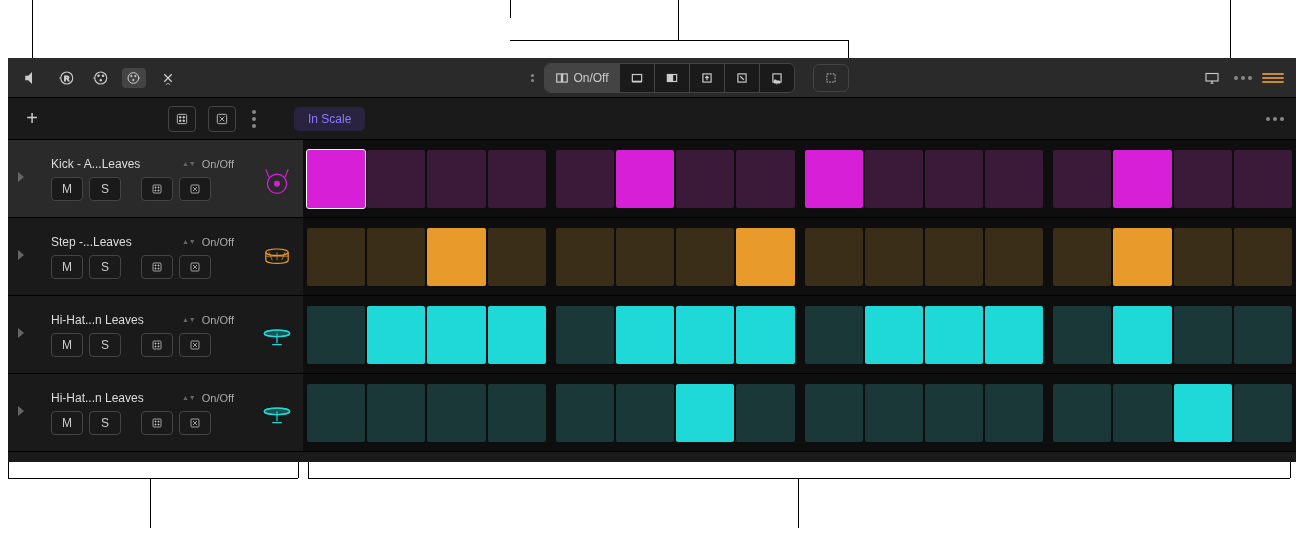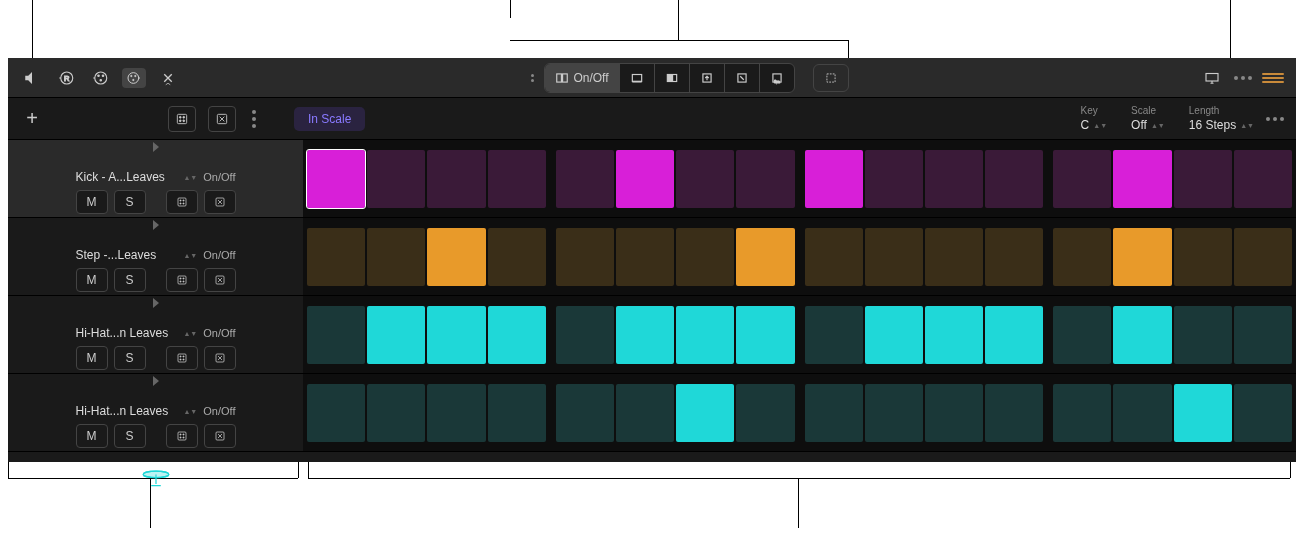--- a/index.html
+++ b/index.html
@@ -23,21 +23,21 @@
 .dots-v { display:flex; flex-direction:column; gap:3px; cursor:pointer; padding:4px; }
 .dots-v span { width:4px; height:4px; background:#888; border-radius:50%; }
 .pill { background:#2a2340; color:#8a7aff; padding:5px 14px; border-radius:5px; font-size:12px; cursor:pointer; }
 .param { display:flex; flex-direction:column; gap:2px; }
 .param-label { font-size:10px; color:#888; }
 .param-value { font-size:12px; color:#ddd; display:flex; align-items:center; gap:4px; cursor:pointer; }
 .dots-h { display:flex; gap:3px; cursor:pointer; }
 .dots-h span { width:4px; height:4px; background:#888; border-radius:50%; }
 .tracks { display:flex; flex-direction:column; }
 .track { display:flex; height:78px; border-bottom:1px solid #000; }
-.track-header { width:295px; background:#1a1a1a; display:flex; align-items:center; gap:12px; padding:0 8px; position:relative;flex-direction:column; }
+.track-header { width:295px; background:#1a1a1a; display:flex; align-items:center; gap:25px; padding:0 8px; position:relative; }
 .track.selected .track-header { background:#2a2a2a; }
 .disc { color:#666; cursor:pointer; }
 .disc svg { width:10px; height:14px; }
 .track-info { flex:1; display:flex; flex-direction:column; gap:6px; }
 .track-top { display:flex; align-items:center; gap:6px; font-size:12px; color:#ddd; }
 .track-name { flex:1; white-space:nowrap; overflow:hidden; text-overflow:ellipsis; }
 .onoff { color:#aaa; font-size:11px; cursor:pointer; }
 .track-btns { display:flex; gap:6px; }
 .tbtn { width:32px; height:24px; display:flex; align-items:center; justify-content:center; font-size:12px; color:#ccc; border:1px solid #444; border-radius:4px; background:#1a1a1a; cursor:pointer; }
 .tbtn svg { width:12px; height:12px; }
@@ -203,34 +203,20 @@
         </svg>
     </div>
     <div class="dots-v">
         <span></span>
         <span></span>
         <span></span>
       </div>
     <div style="width:10px"></div>
     <div class="pill">In Scale</div>
     <div class="spacer"></div>
-    <div id="params" style="display:flex;gap:24px;align-items:center;">
-        <div class="param">
-          <div class="param-label">Key</div>
-          <div class="param-value">C <span class="updown">▲▼</span></div>
-        </div>
-        <div class="param">
-          <div class="param-label">Scale</div>
-          <div class="param-value">Off <span class="updown">▲▼</span></div>
-        </div>
-        <div class="param">
-          <div class="param-label">Length</div>
-          <div class="param-value">16 Steps <span class="updown">▲▼</span></div>
-        </div>
-      </div>
     <div class="dots-h">
         <span></span>
         <span></span>
         <span></span>
       </div>
   </div>
 
   <div class="tracks" id="tracks">
       <div class="track selected">
         <div class="track-header">

